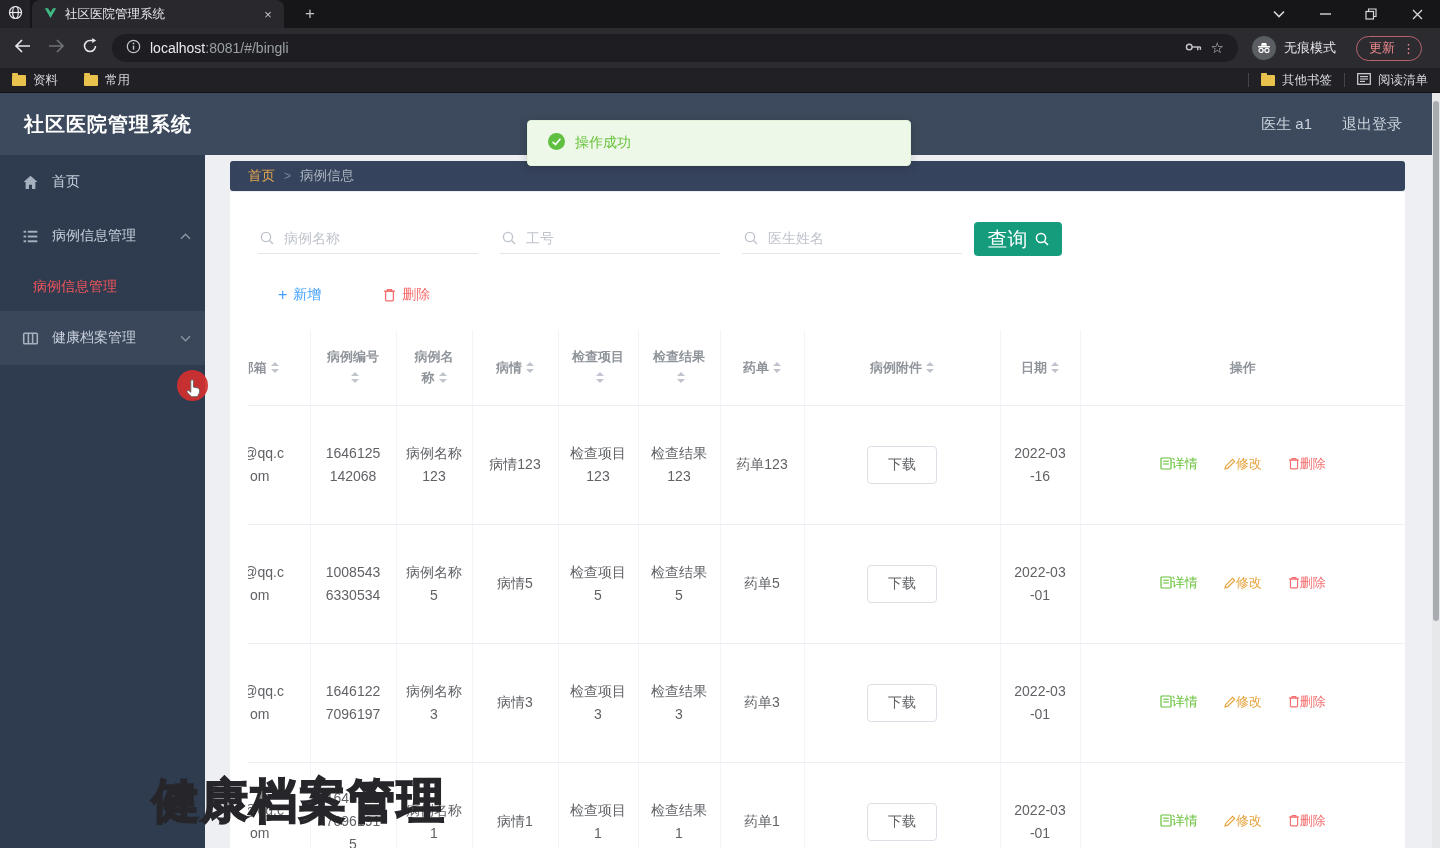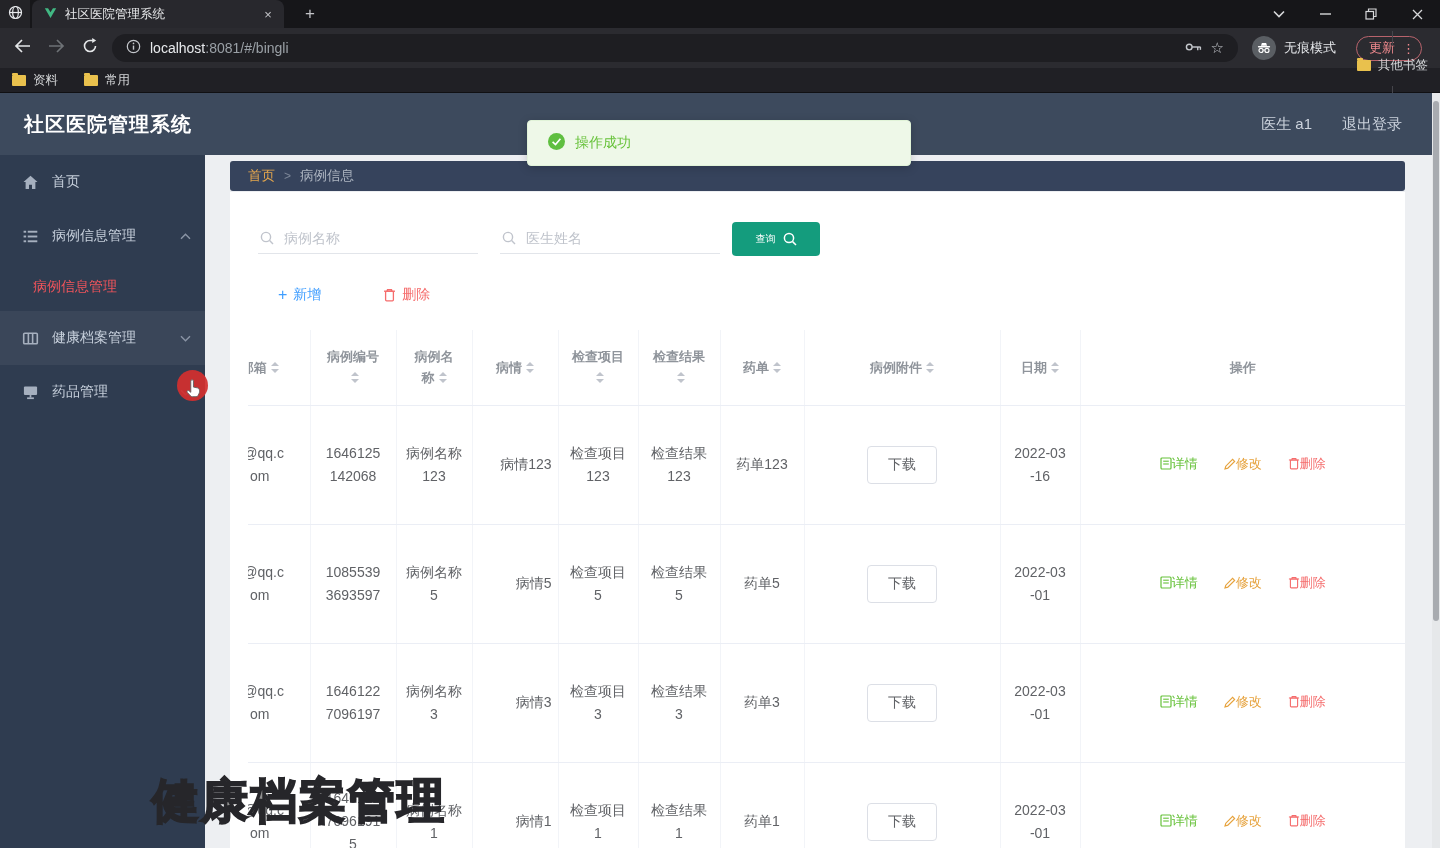--- a/index.html
+++ b/index.html
@@ -26,21 +26,21 @@
   .star { color:#c4c7cc; font-size:15px; }
   .incog { display:flex; align-items:center; gap:8px; margin-left:4px; }
   .incog-badge { width:24px; height:24px; border-radius:50%; background:#5a5e63; display:flex; align-items:center; justify-content:center; }
   .incog-label { font-size:13px; color:#e8eaed; white-space:nowrap; }
   .update-pill { margin-left:10px; height:25px; border:1.5px solid #b8636c; border-radius:13px; display:flex; align-items:center; gap:7px; padding:0 6px 0 12px; }
   .update-label { font-size:13px; color:#f08a8e; }
   .kebab { color:#f08a8e; font-size:13px; letter-spacing:0; }
 
   .bmbar { position:absolute; left:0; top:68px; width:1440px; height:25px; background:#202025; display:flex; align-items:center; padding:0 12px; font-size:12.5px; color:#d6d8da; border-bottom:1px solid #101013; }
   .bm-item { display:flex; align-items:center; gap:7px; margin-right:26px; white-space:nowrap; }
-  .bm-right { margin-left:auto; display:flex; align-items:center; gap:12px;flex-direction:column; }
+  .bm-right { margin-left:auto; display:flex; align-items:center; gap:12px; }
   .bm-div { width:1px; height:14px; background:#45454b; }
   .folder { width:14px; height:11px; background:#e9c14d; border-radius:1px; position:relative; display:inline-block; }
   .folder:before { content:""; position:absolute; left:0; top:-2px; width:6px; height:2px; background:#e9c14d; border-radius:1px 1px 0 0; }
 
   
   .app-header { position:absolute; left:0; top:93px; width:1440px; height:62px; background:#3d4a5d; display:flex; align-items:center; }
   .app-title { margin-left:24px; font-size:20px; font-weight:bold; color:#ffffff; letter-spacing:1px; }
   .header-right { margin-left:auto; margin-right:38px; display:flex; gap:30px; font-size:15px; color:#ccd3dd; }
 
   
@@ -59,37 +59,37 @@
   .crumb-home { color:#e3a64d; }
   .crumb-sep { color:#7d8798; font-size:12px; }
   .crumb-cur { color:#aeb6c2; }
   .panel { position:absolute; left:25px; top:37px; width:1175px; height:656px; background:#ffffff; }
 
   .search-row { display:flex; align-items:flex-start; padding:30px 0 0 28px; gap:22px; }
   .field { position:relative; width:220px; }
   .field svg { position:absolute; left:2px; top:9px; }
   .field input { width:220px; height:32px; border:none; border-bottom:1px solid #e2e5ea; outline:none; padding-left:26px; font-size:14px; color:#606266; font-family:inherit; background:transparent; }
   .field input::placeholder { color:#bfc3cb; }
-  .btn-query { width:88px; height:34px; margin-left:-10px; background:#149c7d; border:none; border-radius:4px; color:#fff; font-size:10px; display:flex; align-items:center; justify-content:center; gap:7px; font-family:inherit; }
+  .btn-query { width:88px; height:34px; margin-left:-10px; background:#149c7d; border:none; border-radius:4px; color:#fff; font-size:20px; display:flex; align-items:center; justify-content:center; gap:7px; font-family:inherit; }
 
   .toolbar-row { display:flex; align-items:center; margin-top:30px; padding-left:48px; gap:62px; }
   .link-btn { display:flex; align-items:center; gap:6px; font-size:14px; background:none; border:none; font-family:inherit; }
   .link-add { color:#409eff; }
   .link-add .plus { font-size:16px; }
   .link-del { color:#f56c6c; }
 
   .table-wrap { margin:26px 0 0 18px; width:1157px; overflow:hidden; }
   table { table-layout:fixed; width:1195px; margin-left:-38px; border-collapse:collapse; }
   th { height:75px; font-size:13px; font-weight:bold; color:#8f949b; text-align:center; padding:0 12px; border-bottom:1px solid #ebeef5; border-right:1px solid #f2f4f8; line-height:21px; word-break:break-all; }
   td { height:119px; font-size:14px; color:#606266; text-align:center; border-bottom:1px solid #ebeef5; border-right:1px solid #f2f4f8; line-height:23px; word-break:break-all; vertical-align:middle; }
   th:last-child, td:last-child { border-right:none; }
   td:nth-child(1) { padding:0 24px; }
   td:nth-child(2) { padding:0 13px; }
   td:nth-child(3) { padding:8px 8px; }
-  td:nth-child(4) { padding:16px 6px;text-align:right; }
+  td:nth-child(4) { padding:16px 6px; }
   td:nth-child(5) { padding:0 10px; }
   td:nth-child(6) { padding:0 11px; }
   td:nth-child(7) { padding:8px 6px; }
   td:nth-child(9) { padding:0 13px; }
   .sort { display:inline-flex; flex-direction:column; vertical-align:middle; margin-left:4px; position:relative; top:-1px; }
   .sort i { display:block; width:0; height:0; border:4px solid transparent; }
   .sort .up { border-bottom-color:#c0c4cc; margin-bottom:3px; }
   .sort .dn { border-top-color:#c0c4cc; }
   .btn-download { display:inline-block; padding:9px 20px; border:1px solid #dcdfe6; border-radius:4px; background:#fff; color:#606266; font-size:14px; font-family:inherit; }
   .row-actions { display:inline-flex; gap:26px; white-space:nowrap; }
@@ -279,50 +279,44 @@
           <line x1="6" y1="3" x2="6" y2="13" stroke="#a6b0bf" stroke-width="1.5"></line>
           <line x1="10" y1="3" x2="10" y2="13" stroke="#a6b0bf" stroke-width="1.5"></line>
         </svg></span>
     <span>健康档案管理</span>
     <span class="chev">
         <svg width="11" height="7" viewBox="0 0 11 7">
           <polyline points="1,1.2 5.5,5.8 10,1.2" fill="none" stroke="#8a94a5" stroke-width="1.4"></polyline>
         </svg>
       </span>
   </div>
-  <div class="menu-item">
-    <span class="mi-icon"><svg width="17" height="17" viewBox="0 0 16 16">
-          <rect x="1.8" y="2.4" width="12.4" height="8" rx="1" fill="#a6b0bf"></rect>
-          <line x1="8" y1="10.4" x2="8" y2="12.8" stroke="#a6b0bf" stroke-width="1.6"></line>
-          <line x1="4.8" y1="13.4" x2="11.2" y2="13.4" stroke="#a6b0bf" stroke-width="1.6"></line>
-        </svg></span>
-    <span>药品管理</span>
-    <span class="chev">
-        <svg width="11" height="7" viewBox="0 0 11 7">
-          <polyline points="1,1.2 5.5,5.8 10,1.2" fill="none" stroke="#8a94a5" stroke-width="1.4"></polyline>
-        </svg>
-      </span>
-  </div>
 </div>
 
 <div class="main">
   <div class="crumbbar">
     <span class="crumb-home">首页</span>
     <span class="crumb-sep">&gt;</span>
     <span class="crumb-cur">病例信息</span>
   </div>
 
   <div class="panel">
     <div class="search-row">
       <span class="field">
         <svg width="14" height="14" viewBox="0 0 14 14">
             <circle cx="6" cy="6" r="4.6" fill="none" stroke="#c0c4cc" stroke-width="1.4"></circle>
             <line x1="9.6" y1="9.6" x2="13" y2="13" stroke="#c0c4cc" stroke-width="1.4"></line>
           </svg>
         <input placeholder="病例名称" style="">
+      </span>
+      <span class="field">
+        <svg width="14" height="14" viewBox="0 0 14 14">
+            <circle cx="6" cy="6" r="4.6" fill="none" stroke="#c0c4cc" stroke-width="1.4"></circle>
+            <line x1="9.6" y1="9.6" x2="13" y2="13" stroke="#c0c4cc" stroke-width="1.4"></line>
+          </svg>
+        <input placeholder="工号" style="">
       </span>
       <span class="field">
         <svg width="14" height="14" viewBox="0 0 14 14">
             <circle cx="6" cy="6" r="4.6" fill="none" stroke="#c0c4cc" stroke-width="1.4"></circle>
             <line x1="9.6" y1="9.6" x2="13" y2="13" stroke="#c0c4cc" stroke-width="1.4"></line>
           </svg>
         <input placeholder="医生姓名" style="">
       </span>
       <button class="btn-query">
         <span>查询</span>
@@ -434,21 +428,21 @@
                       <path d="M1 3.2 H12" stroke="#f56c6c" stroke-width="1.2" fill="none"></path>
                       <path d="M4.5 3 V1.6 H8.5 V3" stroke="#f56c6c" stroke-width="1.2" fill="none"></path>
                       <rect x="2.6" y="3.2" width="7.8" height="9.6" rx="1" fill="none" stroke="#f56c6c" stroke-width="1.2"></rect>
                     </svg>
                     <span>删除</span>
                   </span>
             </span></td>
           </tr>
           <tr>
             <td>2@qq.com</td>
-            <td>10855393693597</td>
+            <td>10085436330534</td>
             <td>病例名称5</td>
             <td>病情5</td>
             <td>检查项目5</td>
             <td>检查结果5</td>
             <td>药单5</td>
             <td><button class="btn-download">下载</button></td>
             <td>2022-03-01</td>
             <td><span class="row-actions">
               <span class="act act-detail">
                     <svg width="12" height="13" viewBox="0 0 12 13">

